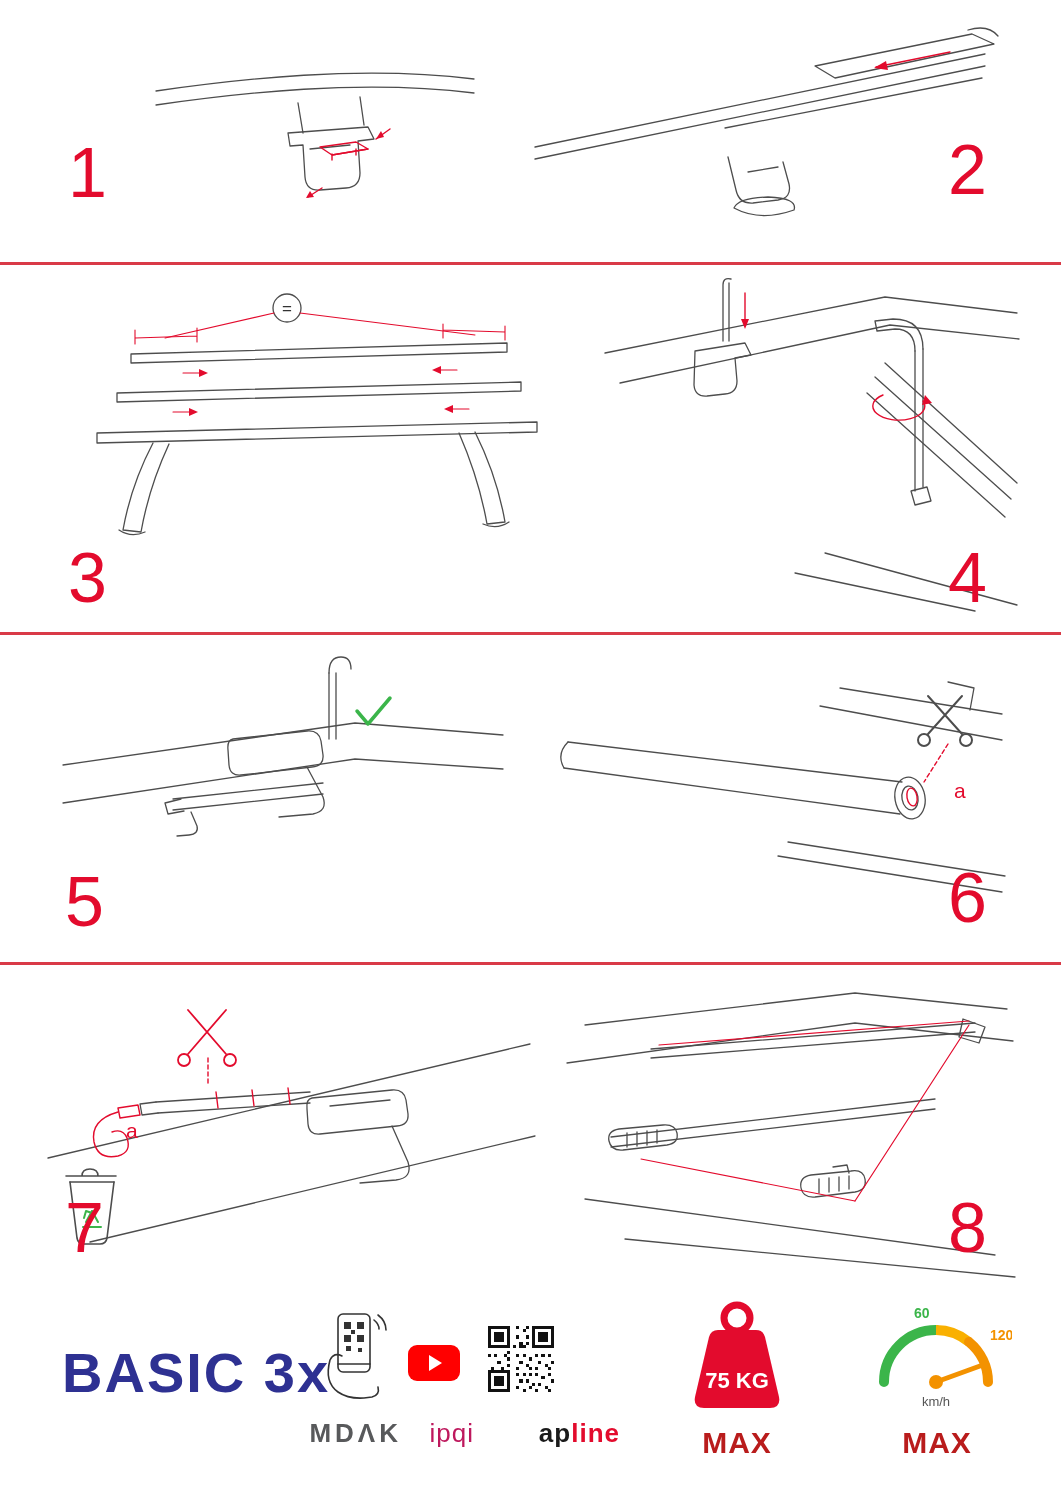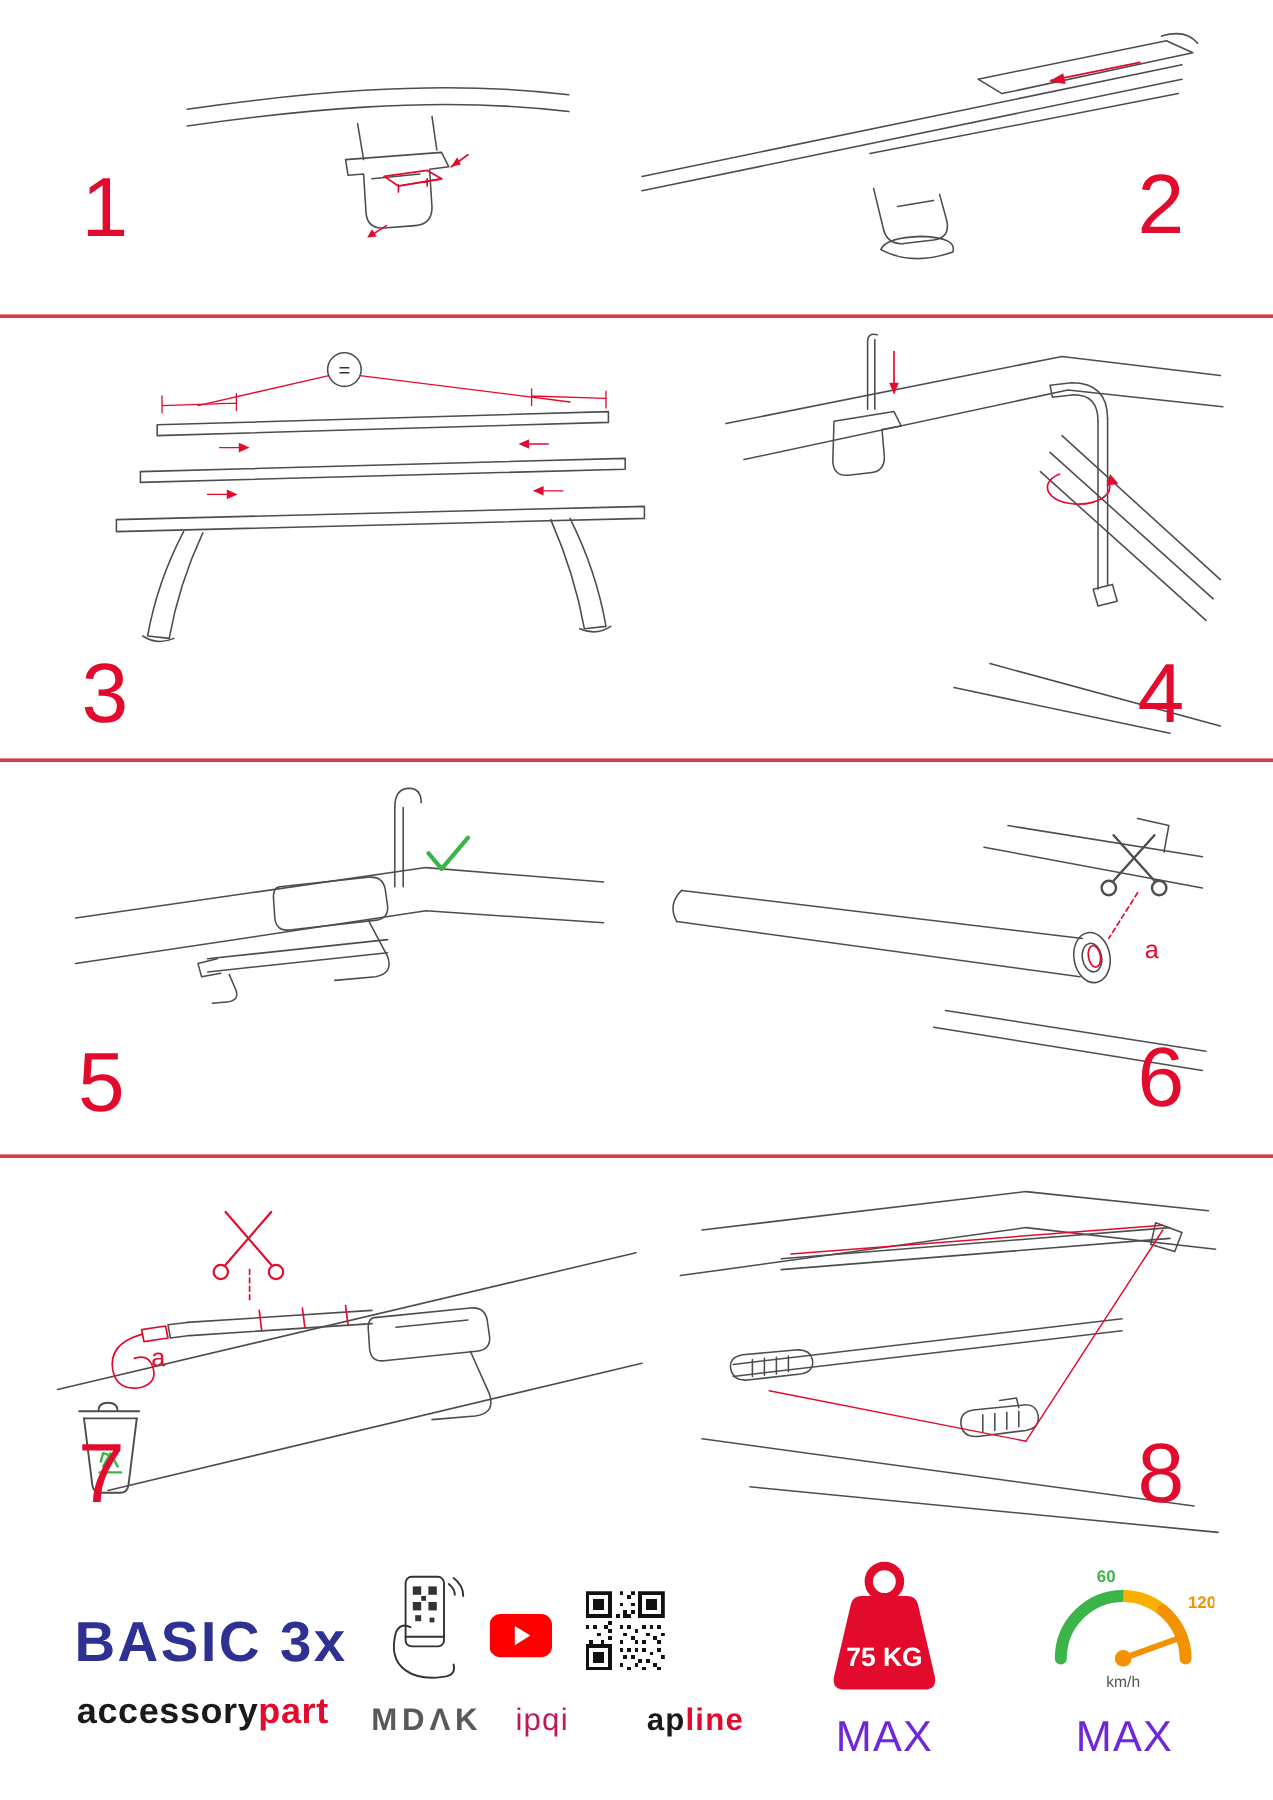--- a/index.html
+++ b/index.html
@@ -8,29 +8,29 @@
   .page { position:relative; width:1061px; height:1500px; background:#fff; overflow:hidden; margin:0 auto; }
   .row { position:relative; width:100%; }
   .divider { border-bottom:3px solid #d93a47; }
   .abs { position:absolute; }
   .step-num { position:absolute; font-size:70px; color:#e30b2d; line-height:1; font-weight:400; }
   .sketch { stroke:#4d4d4d; fill:none; stroke-width:1.3; stroke-linecap:round; stroke-linejoin:round; }
   .redline { stroke:#e30b2d; fill:none; stroke-width:1.4; stroke-linecap:round; stroke-linejoin:round; }
   .redfill { fill:#e30b2d; stroke:none; }
   .greenline { stroke:#3bb54a; fill:none; stroke-width:3.5; stroke-linecap:round; stroke-linejoin:round; }
   .footer { position:relative; width:100%; }
-  .brand-title { position:absolute; left:62px; top:52px; font-size:47px; font-weight:700; letter-spacing:2px; color:#2e3192; }
+  .brand-title { position:absolute; left:62px; top:52px; font-size:56px; font-weight:700; letter-spacing:2px; color:#2e3192; }
   .brand-sub { position:absolute; left:64px; top:122px; font-size:30px; font-weight:700; letter-spacing:0.5px; color:#1a1a1a; }
   .brand-sub .red { color:#e30b2d; }
   .partner { position:absolute; top:130px; font-size:26px; font-weight:700; text-align:right; }
   .partner-mdak { left:292px; width:110px; color:#58595b; letter-spacing:4px; }
   .partner-ipqi { left:398px; width:76px; color:#be185d; font-weight:400; letter-spacing:1px; }
   .partner-apline { left:478px; width:96px; color:#1a1a1a; letter-spacing:1px;margin-left:46px; }
   .partner-apline .red { color:#e30b2d; }
-  .max-label { position:absolute; top:138px; width:130px; text-align:center; font-size:36px; font-weight:400; color:#6d28d9; letter-spacing:1px; }
+  .max-label { position:absolute; top:138px; width:130px; text-align:center; font-size:30px; font-weight:700; color:#b91c1c; letter-spacing:1px; }
   svg text { font-family:"Liberation Sans", sans-serif; }
 </style>
 </head>
 <body>
 
 <div class="page">
 
   <section class="row divider" style="height:265px">
 
     <svg class="abs" style="left:150px;top:45px" width="330" height="190" viewBox="0 0 330 190">
@@ -223,21 +223,20 @@
         <path d="M300,222 L86,180"></path>
       </g>
     </svg>
     <div class="step-num" style="left:948px;top:228px">8</div>
 
   </section>
 
   <section class="footer" style="height:212px">
 
     <div class="brand-title">BASIC 3x</div>
-    <div class="brand-sub"><span>accessory</span><span class="red">part</span></div>
 
     <svg class="abs" style="left:318px;top:22px" width="70" height="96" viewBox="0 0 70 96">
       <g stroke="#333" fill="none" stroke-width="1.6" stroke-linecap="round" stroke-linejoin="round">
         <rect x="20" y="4" width="32" height="58" rx="5"></rect>
         <path d="M20,54 h32"></path>
         <path d="M56,10 q5,4 5,9 M60,5 q8,6 8,15"></path>
         <path d="M12,50 q-6,22 8,32 q10,7 26,6 l8,-1 q8,-2 6,-10 M12,50 q4,-8 12,-4"></path>
       </g>
       <g fill="#333" stroke="none">
         <rect x="26" y="12" width="7" height="7"></rect>

